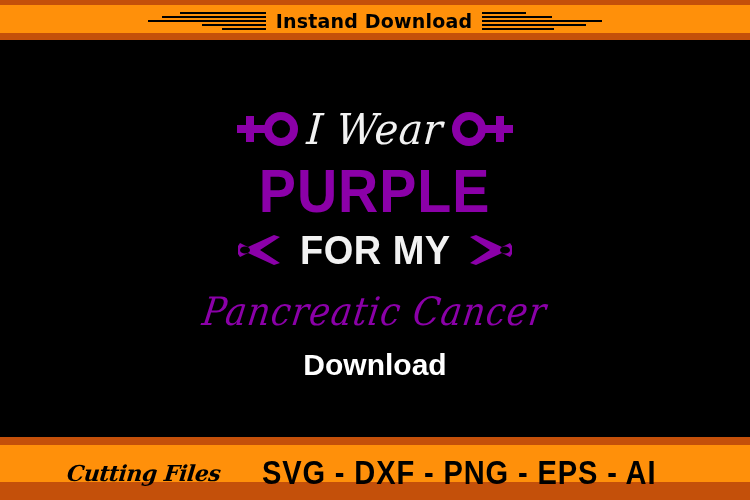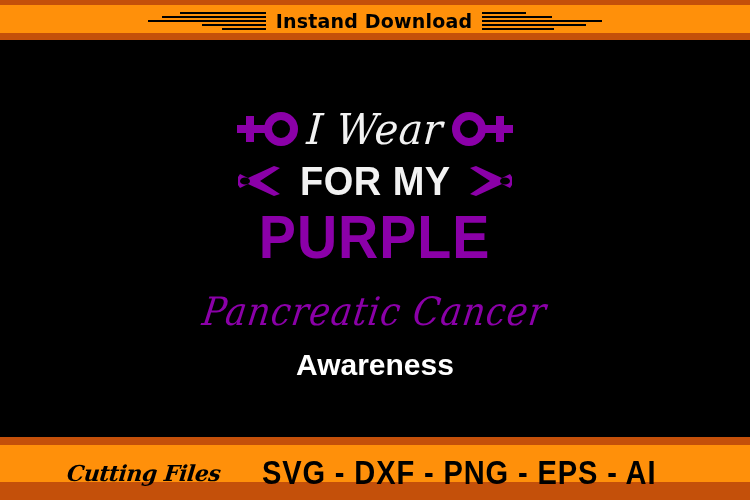--- a/index.html
+++ b/index.html
@@ -186,47 +186,47 @@
         <circle cx="44" cy="17" r="13" fill="none" stroke="#8B00A8" stroke-width="8"></circle>
       </svg>
       <div class="wear-text">I Wear</div>
       <svg class="sym" width="62" height="34" viewBox="0 0 62 34">
         <circle cx="18" cy="17" r="13" fill="none" stroke="#8B00A8" stroke-width="8"></circle>
         <rect x="28" y="13" width="34" height="8" fill="#8B00A8"></rect>
         <rect x="45" y="4" width="8" height="26" fill="#8B00A8"></rect>
       </svg>
     </div>
 
+    <div class="line">
+      <div class="purple-text">PURPLE</div>
+    </div>
+
     <div class="line line-formy">
       <svg class="sym" width="44" height="30" viewBox="0 0 44 30">
         <g fill="#8B00A8">
           <path d="M42 2 L36 0 L10 12 L2 8 L0 11 L0 19 L2 22 L10 18 L36 30 L42 28 L22 15 Z"></path>
         </g>
         <ellipse cx="7" cy="15" rx="5" ry="3.6" fill="#000"></ellipse>
       </svg>
       <div class="formy-text">FOR MY</div>
       <svg class="sym" width="44" height="30" viewBox="0 0 44 30">
         <g fill="#8B00A8">
           <path d="M2 2 L8 0 L34 12 L42 8 L44 11 L44 19 L42 22 L34 18 L8 30 L2 28 L22 15 Z"></path>
         </g>
         <ellipse cx="37" cy="15" rx="5" ry="3.6" fill="#000"></ellipse>
       </svg>
     </div>
 
-    <div class="line">
-      <div class="purple-text">PURPLE</div>
-    </div>
-
 
     <div class="line">
       <div class="cancer-text">Pancreatic Cancer</div>
     </div>
 
     <div class="line">
-      <div class="awareness-text">Awareness</div>
+      <div class="awareness-text">Download</div>
     </div>
 
   </div>
 
   <div class="banner banner-bottom">
     <div class="band-top"></div>
     <div class="band-mid"></div>
     <div class="band-bottom"></div>
 
     <div class="banner-inner">

